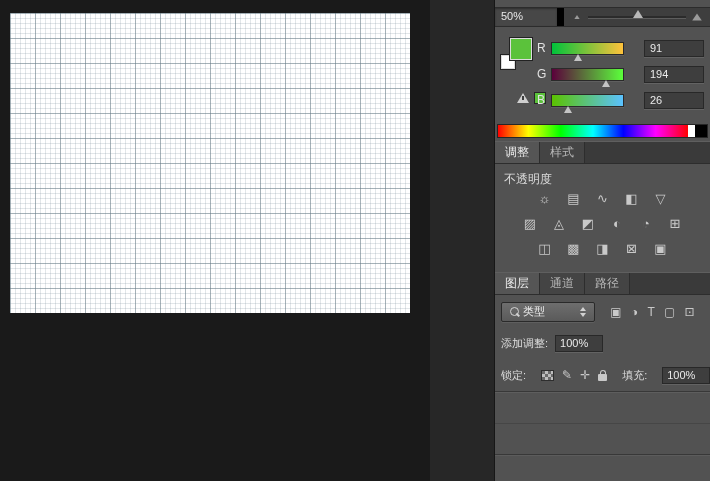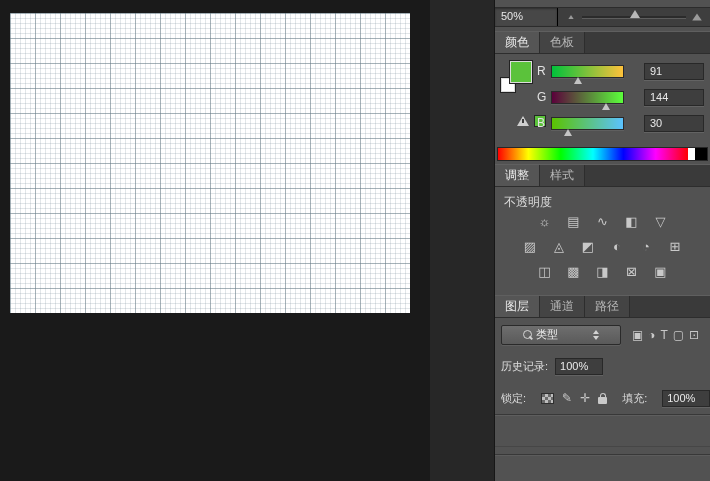--- a/index.html
+++ b/index.html
@@ -17,21 +17,21 @@
       linear-gradient(to bottom,rgba(150,165,175,.28) 1px,transparent 1px);
     background-size:25px 25px,25px 25px,5px 5px,5px 5px}
   .gutter{width:64px;height:100%;background:#272727;flex:0 0 auto}
 
   
   .panels{flex:1;min-width:0;background:#525252;border-left:1px solid #171717;display:flex;flex-direction:column}
   .spacer4{height:4px;flex:0 0 auto}
 
   
   .nav-strip{margin-top:7px;height:18px;flex:0 0 auto;background:#3e3e3e;border-top:1px solid #2c2c2c;border-bottom:1px solid #2c2c2c;display:flex;align-items:center}
-  .zoom-field{width:50px;height:100%;line-height:17px;padding:0 6px;font-size:11px;color:#e8e8e8;background:#474747;border-right:1px solid #000000;box-shadow:inset 0 1px 2px rgba(0,0,0,.35)}
+  .zoom-field{width:50px;height:100%;line-height:17px;padding:0 6px;font-size:11px;color:#e8e8e8;background:#474747;border-right:7px solid #000000;box-shadow:inset 0 1px 2px rgba(0,0,0,.35)}
   .zoom-slider{flex:1;display:flex;align-items:center;padding:0 9px;gap:7px}
   .tri{width:0;height:0;border-left:4px solid transparent;border-right:4px solid transparent;border-bottom:6px solid #9a9a9a}
   .tri.small{transform:scale(.65)}
   .tri.large{transform:scale(1.2)}
   .zoom-track{flex:1;position:relative;height:2px;background:#2b2b2b;border-bottom:1px solid #5d5d5d}
   .zoom-thumb{position:absolute;left:46%;top:-6px;width:0;height:0;border-left:5px solid transparent;border-right:5px solid transparent;border-bottom:8px solid #b8b8b8}
 
   
   .tabbar{flex:0 0 auto;height:21px;background:#3a3a3a;display:flex;border-top:1px solid #5f5f5f;border-bottom:1px solid #2d2d2d}
   .tab{padding:0 10px;line-height:20px;font-size:12px;color:#b6b6b6;background:#444444;border-right:1px solid #2d2d2d;white-space:nowrap}
@@ -63,21 +63,21 @@
   .adjust-body{position:relative;height:108px;flex:0 0 auto;background:#525252}
   .adjust-title{position:absolute;left:9px;top:7px;color:#dcdcdc}
   .adjust-grid{position:absolute;left:0;right:0;top:26px}
   .adj-row{display:flex;justify-content:center;gap:8px;margin-bottom:9px}
   .adj-icon{width:21px;height:16px;display:flex;align-items:center;justify-content:center;font-size:13px;color:#c9c9c9}
 
   
   .layers-body{flex:1;display:flex;flex-direction:column;background:#525252;min-height:0}
   .combo{height:18px;background:linear-gradient(#6e6e6e,#5a5a5a);border:1px solid #2a2a2a;border-radius:2px;display:flex;align-items:center;box-shadow:0 1px 0 rgba(255,255,255,.08)}
   .filter-row{height:27px;flex:0 0 auto;display:flex;align-items:center;padding:3px 6px 2px;gap:6px}
-  .filter-combo{width:76px;padding:0 21px;gap:4px}
+  .filter-combo{width:76px;padding:0 8px;gap:4px}
   .mag-icon{position:relative;width:7px;height:7px;border:1.5px solid #d4d4d4;border-radius:50%;flex:0 0 auto}
   .mag-icon::after{content:"";position:absolute;left:5px;top:6px;width:4px;height:1.5px;background:#d4d4d4;transform:rotate(45deg)}
   .combo-label{flex:1;font-size:11px;color:#eeeeee;white-space:nowrap;overflow:hidden}
   .updown{display:flex;flex-direction:column;gap:2px;margin-left:2px;flex:0 0 auto}
   .updown i{display:block;width:0;height:0;border-left:3px solid transparent;border-right:3px solid transparent}
   .updown .up{border-bottom:4px solid #d2d2d2}
   .updown .down{border-top:4px solid #d2d2d2}
   .filter-icons{flex:1;display:flex;justify-content:space-evenly;align-items:center}
   .filter-icon{font-size:12px;color:#c9c9c9}
   .blend-row{height:28px;flex:0 0 auto;display:flex;align-items:center;padding:2px 6px;gap:7px}
@@ -117,25 +117,20 @@
       <div class="zoom-slider">
         <span class="tri small"></span>
         <div class="zoom-track">
           <span class="zoom-thumb"></span>
         </div>
         <span class="tri large"></span>
       </div>
     </div>
     <div class="spacer4"></div>
 
-    <div class="tabbar">
-      <div class="tab active">颜色</div>
-      <div class="tab">色板</div>
-      <div class="tab-fill"></div>
-    </div>
 
     <div class="color-body">
       <div class="swatches">
         <div class="swatch fg" style="background: rgb(91, 194, 59);"></div>
         <div class="swatch bg" style="background: rgb(255, 255, 255);"></div>
       </div>
       <div class="gamut">
         <span class="warn-tri"></span>
         <span class="gamut-swatch" style="background: rgb(91, 194, 59);"></span>
       </div>
@@ -145,28 +140,28 @@
           <div class="track" style="background: linear-gradient(to right, rgb(0, 194, 59), rgb(255, 194, 59));">
             <span class="thumb" style="left: 36%;"></span>
           </div>
           <div class="ch-value">91</div>
         </div>
         <div class="ch-row">
           <span class="ch-label">G</span>
           <div class="track" style="background: linear-gradient(to right, rgb(91, 0, 59), rgb(91, 255, 59));">
             <span class="thumb" style="left: 76%;"></span>
           </div>
-          <div class="ch-value">144</div>
+          <div class="ch-value">194</div>
         </div>
         <div class="ch-row">
           <span class="ch-label">B</span>
           <div class="track" style="background: linear-gradient(to right, rgb(91, 194, 0), rgb(91, 194, 255));">
             <span class="thumb" style="left: 23%;"></span>
           </div>
-          <div class="ch-value">30</div>
+          <div class="ch-value">26</div>
         </div>
       </div>
       <div class="spectrum">
         <div class="spec-grad"></div>
         <div class="spec-white"></div>
         <div class="spec-black"></div>
       </div>
     </div>
 
     <div class="tabbar">
@@ -222,21 +217,21 @@
         </div>
         <div class="filter-icons">
             <span class="filter-icon">▣</span>
             <span class="filter-icon">◑</span>
             <span class="filter-icon">T</span>
             <span class="filter-icon">▢</span>
             <span class="filter-icon">⊡</span>
           </div>
       </div>
       <div class="blend-row">
-        <span class="small-label">历史记录:</span>
+        <span class="small-label">添加调整:</span>
         <div class="small-field">100%</div>
       </div>
       <div class="lock-row">
         <span class="small-label">锁定:</span>
         <div class="lock-icons">
             <span class="icon-checker"></span>
             <span class="lock-glyph">✎</span>
             <span class="lock-glyph">✛</span>
             <span class="icon-lockshape"></span>
           </div>

